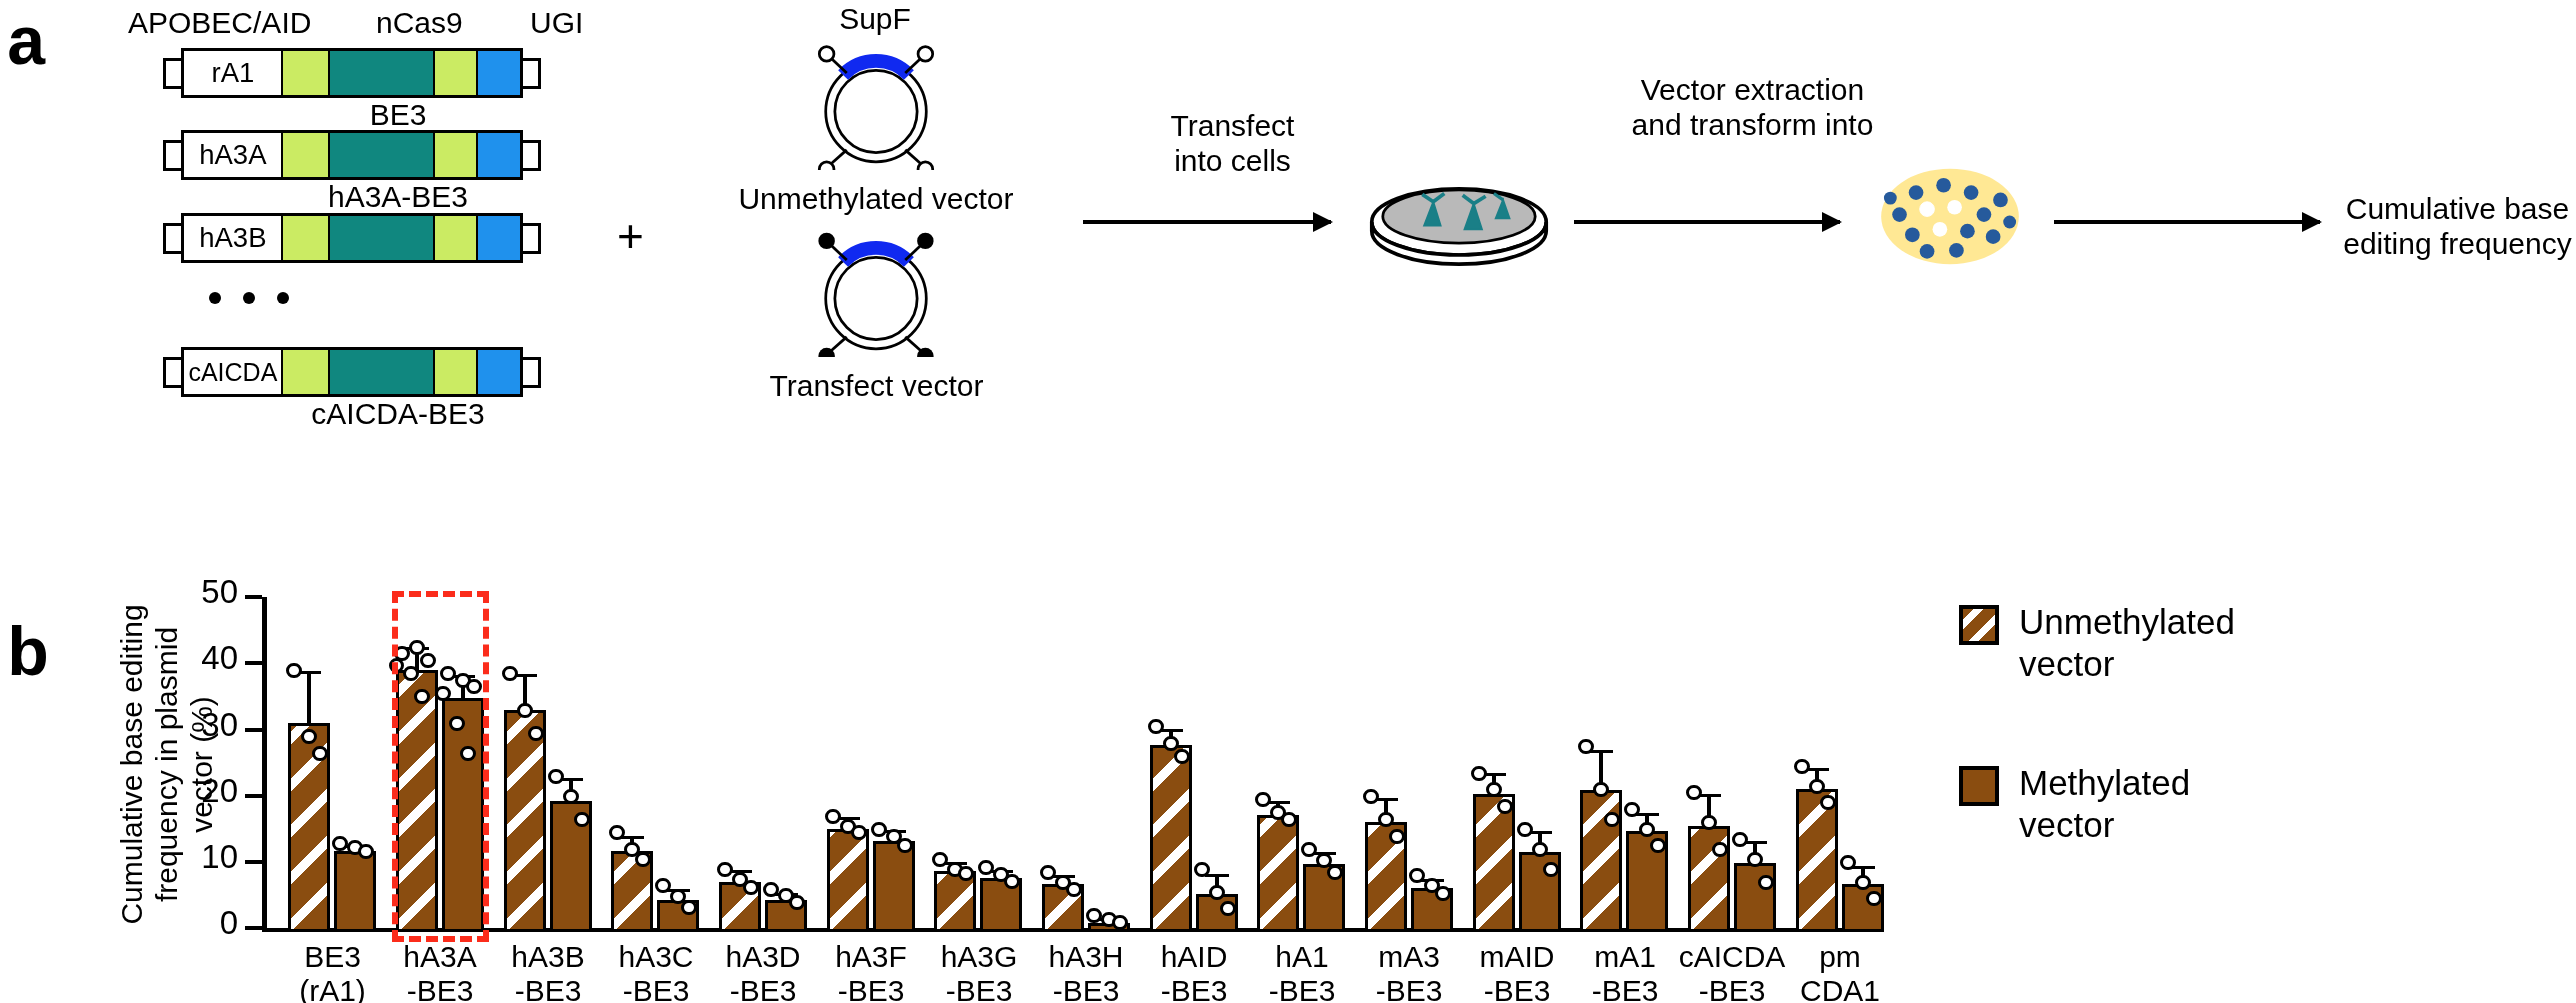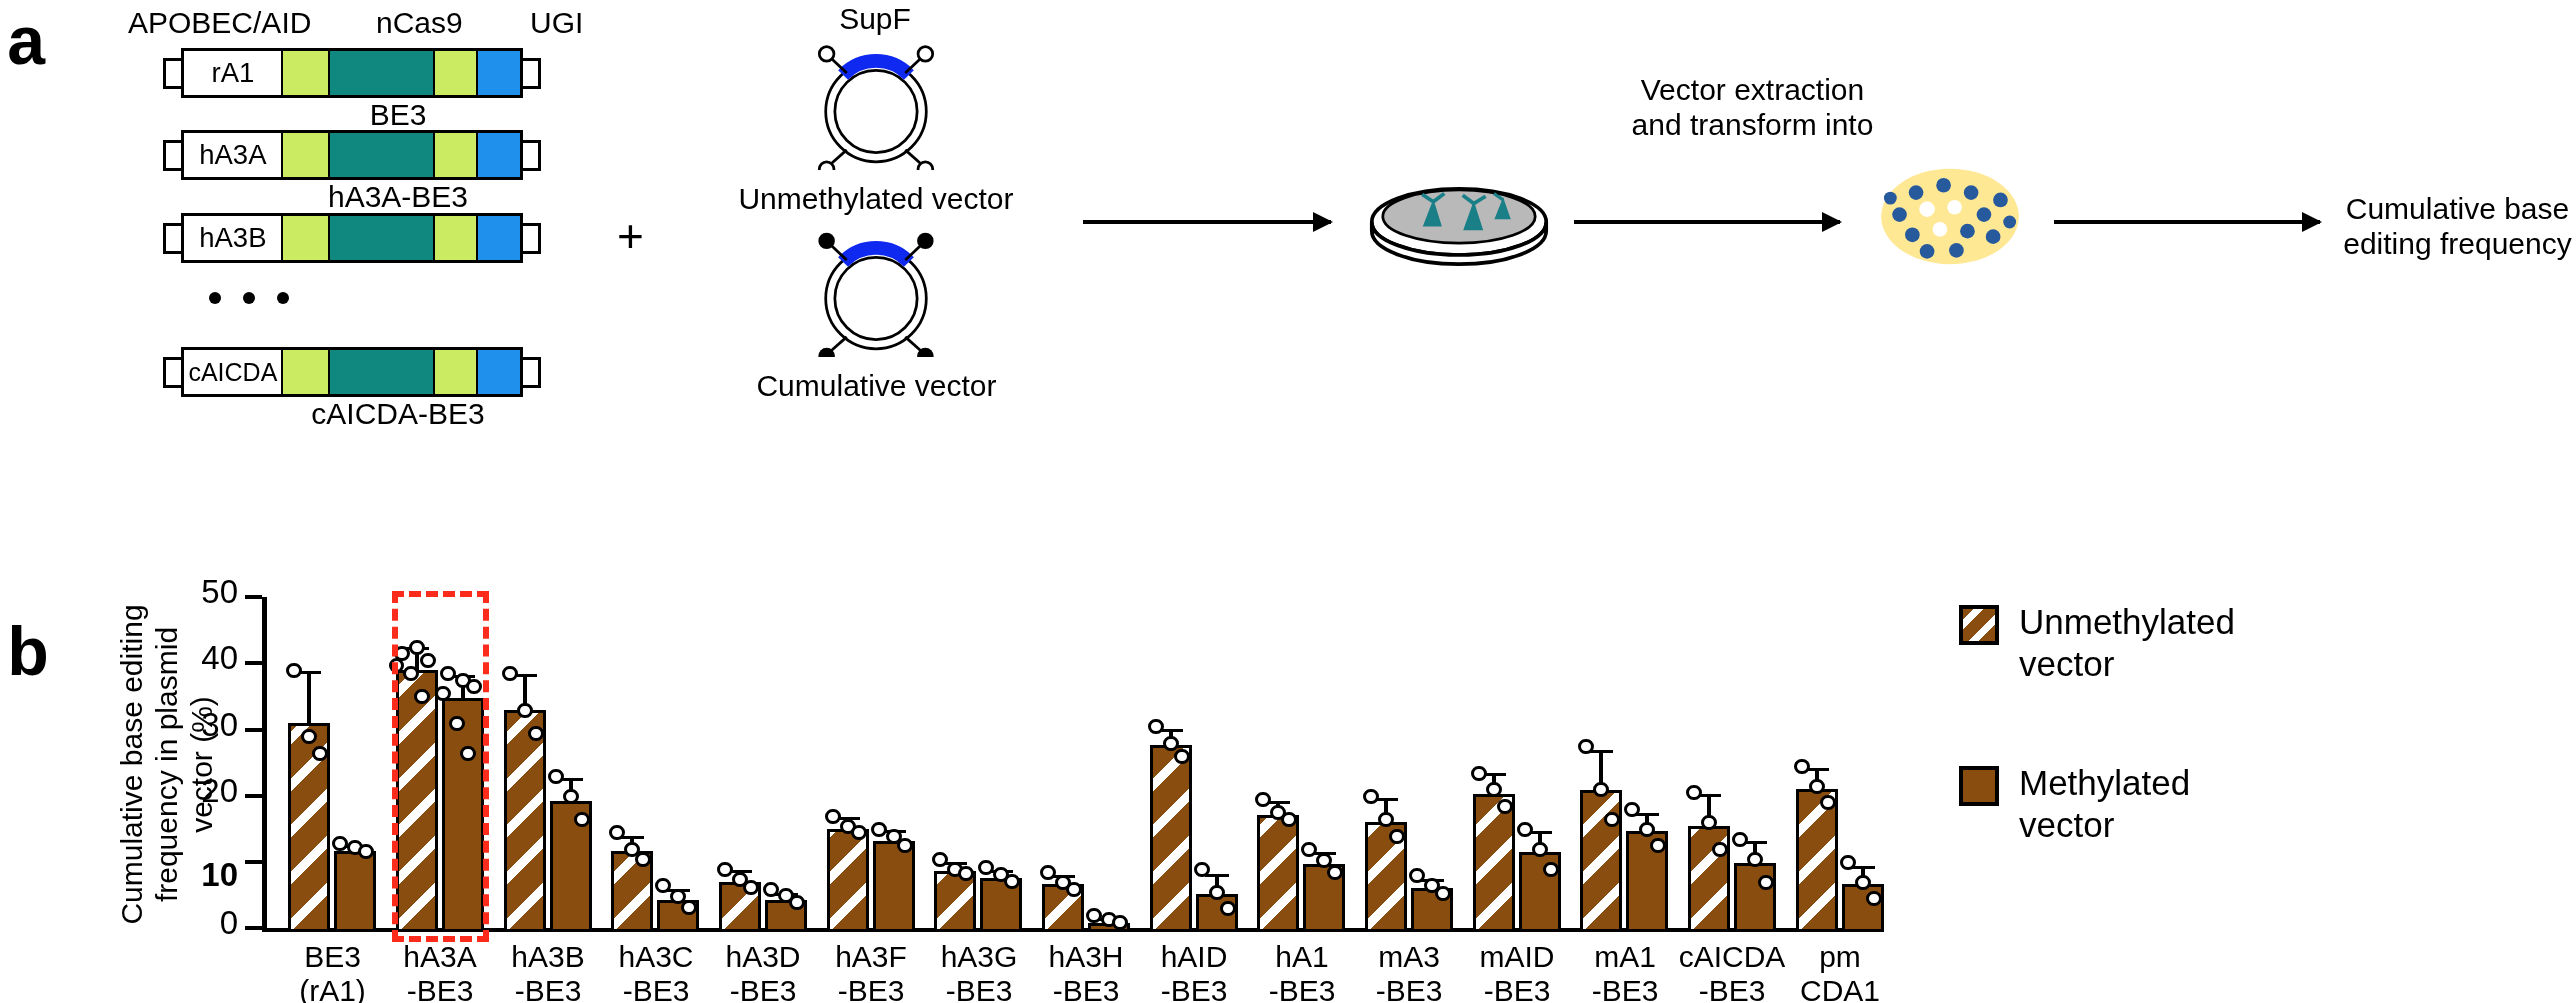--- a/index.html
+++ b/index.html
@@ -210,22 +210,26 @@
       <line x1="63" y1="34" x2="45" y2="17" stroke="#000" stroke-width="3"></line>
       <line x1="127" y1="34" x2="145" y2="17" stroke="#000" stroke-width="3"></line>
       <line x1="63" y1="118" x2="45" y2="134" stroke="#000" stroke-width="3"></line>
       <line x1="127" y1="118" x2="145" y2="134" stroke="#000" stroke-width="3"></line>
       <circle cx="41" cy="13" r="9" fill="#000"></circle>
       <circle cx="149" cy="13" r="9" fill="#000"></circle>
       <circle cx="41" cy="139" r="9" fill="#000"></circle>
       <circle cx="149" cy="139" r="9" fill="#000"></circle>
     </svg>
   </div>
-  <div class="vec-label" style="left:725px; top:369px; width:303px;">Cumulative vector</div>
-
+  <div class="vec-label" style="left:725px; top:369px; width:303px;">Transfect vector</div>
+
+  <div class="flow-text" style="left:1118px; top:108px; width:229px;">
+    <div>Transfect</div>
+    <div>into cells</div>
+  </div>
   <div class="arrow" style="left:1083px; top:220px; width:248px;"></div>
 
   <div class="vector" style="left:1358px; top:165px;">
     <svg width="202" height="101" viewBox="0 0 220 110">
       <ellipse cx="110" cy="62" rx="95" ry="36" fill="#ffffff" stroke="#000" stroke-width="4"></ellipse>
       <path d="M15 62 A95 36 0 0 0 205 62 L205 72 A95 36 0 0 1 15 72 Z" fill="#ffffff" stroke="#000" stroke-width="4"></path>
       <ellipse cx="110" cy="56" rx="83" ry="29" fill="#b9b9b9" stroke="#000" stroke-width="3"></ellipse>
       <path d="M72 66 l10 -26 l8 26 z" fill="#1a7f87" stroke="#1a7f87" stroke-width="2"></path>
       <path d="M82 40 l-12 -8" stroke="#1a7f87" stroke-width="4"></path>
       <path d="M82 40 l12 -9" stroke="#1a7f87" stroke-width="4"></path>
@@ -565,21 +569,21 @@
         <div class="xlabel" style="left: 1416px; width: 108px;">
           <div>cAICDA</div>
           <div>-BE3</div>
         </div>
         <div class="xlabel" style="left: 1524px; width: 108px;">
           <div>pm</div>
           <div>CDA1</div>
         </div>
       </div>
   <div class="ytlabel" style="top: 307px;">0</div>
-      <div class="ytlabel" style="top: 259px; font-weight: bold;">10</div>
+      <div class="ytlabel" style="top: 241px;">10</div>
       <div class="ytlabel" style="top: 175px;">20</div>
       <div class="ytlabel" style="top: 109px;">30</div>
       <div class="ytlabel" style="top: 42px;">40</div>
       <div class="ytlabel" style="top: -24px;">50</div>
     </div>
 
   <div id="legend">
     <div class="legrow" style="top:0px; left:0;">
       <div class="legswatch hatch"></div>
       <div class="legtext">

